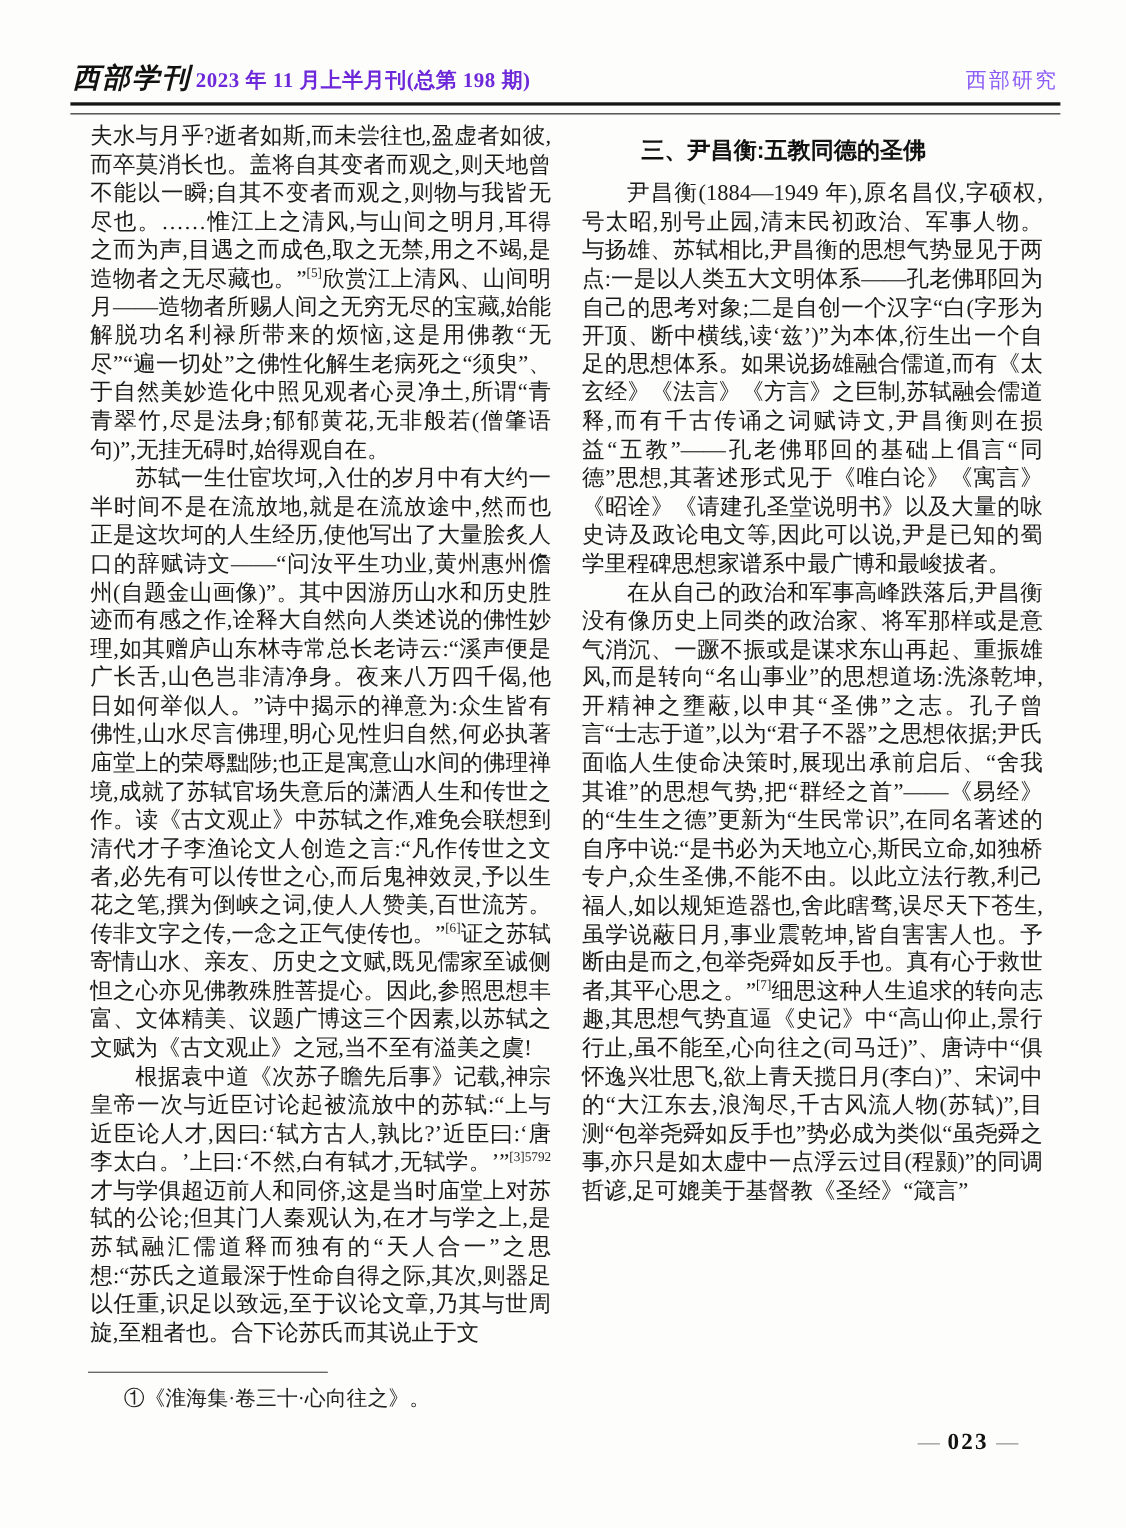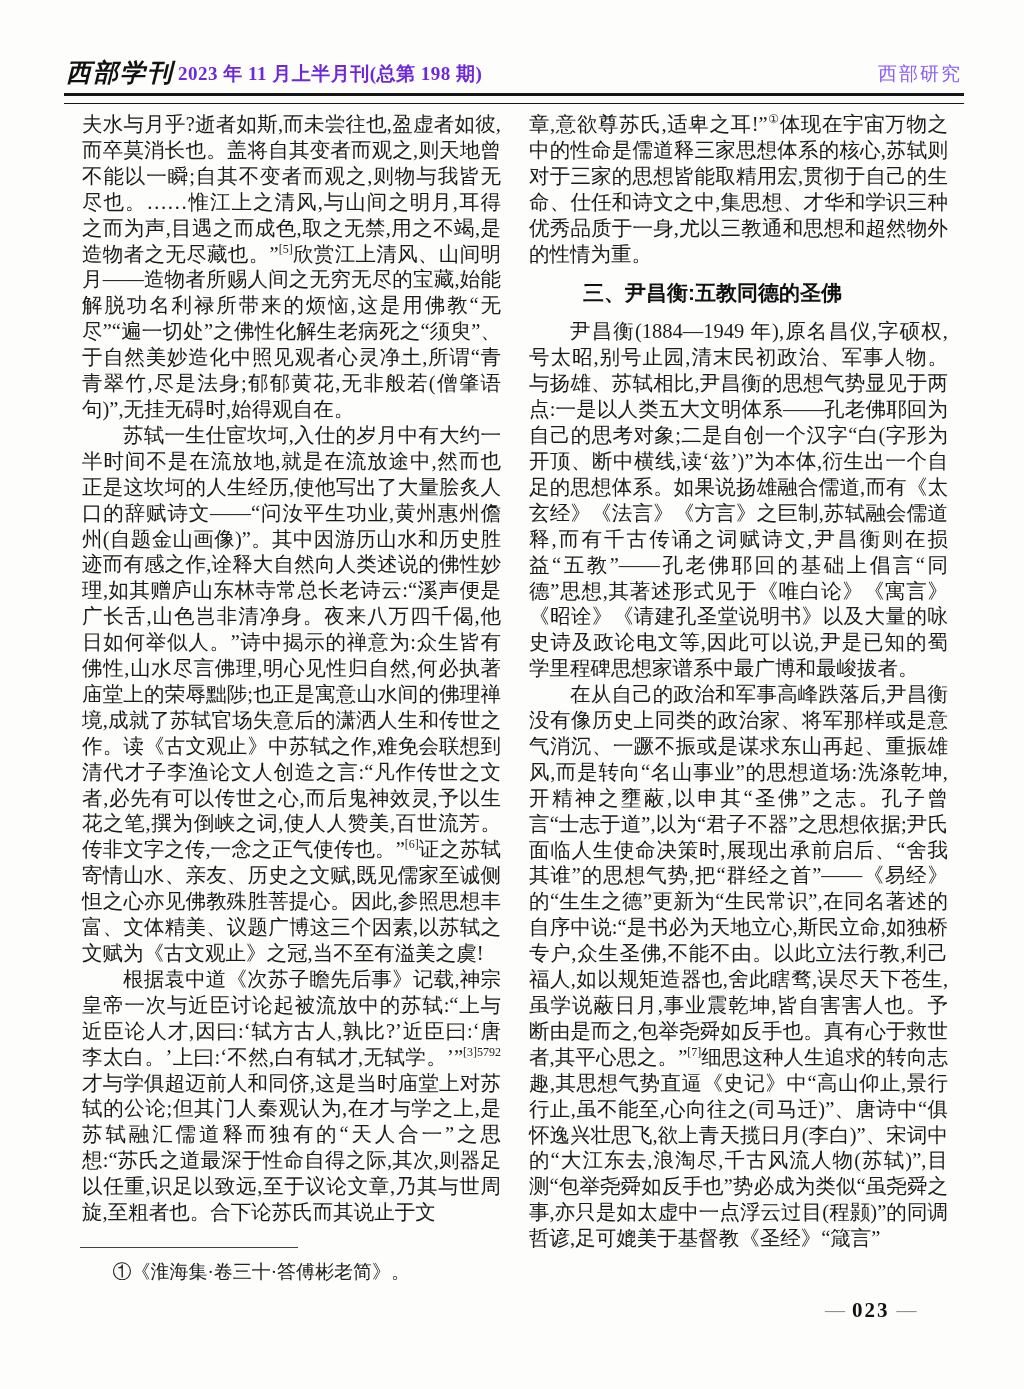--- a/index.html
+++ b/index.html
@@ -8,21 +8,21 @@
     background:#fdfdfc; color:#1c1c1c; overflow:hidden;
     font-family:"Liberation Serif","DejaVu Serif",serif;
   }
   
   .header {
     position:absolute; top:60px; left:66px; right:62px;
     display:flex; justify-content:space-between; align-items:flex-end;
   }
   .header-left { display:flex; align-items:flex-end; }
   .logo {
-    font-family:Liberation Serif, serif;
+    font-family:Liberation Mono, monospace;
     font-style:italic; font-weight:bold; font-size:25px; line-height:26px;
     letter-spacing:2px; margin-right:4px; color:#111;
   }
   .issue { font-size:19px; font-weight:bold; line-height:24px; letter-spacing:0.5px; color:#6d28d9; }
   .section-name { font-size:19px; line-height:24px; letter-spacing:2px; color:#8b5cf6; }
   .rules {
     position:absolute; top:93px; left:64px; right:60px; height:7px;
     border-top:3px solid #161616; border-bottom:1px solid #161616;
   }
   
@@ -48,21 +48,21 @@
     position:absolute; top:1247px; left:80px; width:218px;
     border-top:1.5px solid #444;
   }
   .footnote {
     position:absolute; top:1260px; left:82px; width:440px;
     font-size:19px; line-height:24px; text-indent:1.6em; color:#222;
   }
   
   .page-number {
     position:absolute; top:1298px; left:818px; width:124px;
-    white-space:nowrap;
+    text-align:center; white-space:nowrap;
   }
   .pn-dash { color:#8a8a8a; font-size:20px; letter-spacing:0; padding:0 7px; }
   .pn-num  { color:#111; font-weight:bold; font-size:21px; letter-spacing:2px; }
 </style>
 </head>
 <body>
 
 <div class="page">
 
   <div class="header">
@@ -75,27 +75,26 @@
 
   <div class="rules"></div>
 
   <div class="columns">
     <div class="col" id="col-left">
         <p class="para">夫水与月乎?逝者如斯,而未尝往也,盈虚者如彼,而卒莫消长也。盖将自其变者而观之,则天地曾不能以一瞬;自其不变者而观之,则物与我皆无尽也。……惟江上之清风,与山间之明月,耳得之而为声,目遇之而成色,取之无禁,用之不竭,是造物者之无尽藏也。”<sup class="ref">[5]</sup>欣赏江上清风、山间明月——造物者所赐人间之无穷无尽的宝藏,始能解脱功名利禄所带来的烦恼,这是用佛教“无尽”“遍一切处”之佛性化解生老病死之“须臾”、于自然美妙造化中照见观者心灵净土,所谓“青青翠竹,尽是法身;郁郁黄花,无非般若(僧肇语句)”,无挂无碍时,始得观自在。</p>
         <p class="para indent">苏轼一生仕宦坎坷,入仕的岁月中有大约一半时间不是在流放地,就是在流放途中,然而也正是这坎坷的人生经历,使他写出了大量脍炙人口的辞赋诗文——“问汝平生功业,黄州惠州儋州(自题金山画像)”。其中因游历山水和历史胜迹而有感之作,诠释大自然向人类述说的佛性妙理,如其赠庐山东林寺常总长老诗云:“溪声便是广长舌,山色岂非清净身。夜来八万四千偈,他日如何举似人。”诗中揭示的禅意为:众生皆有佛性,山水尽言佛理,明心见性归自然,何必执著庙堂上的荣辱黜陟;也正是寓意山水间的佛理禅境,成就了苏轼官场失意后的潇洒人生和传世之作。读《古文观止》中苏轼之作,难免会联想到清代才子李渔论文人创造之言:“凡作传世之文者,必先有可以传世之心,而后鬼神效灵,予以生花之笔,撰为倒峡之词,使人人赞美,百世流芳。传非文字之传,一念之正气使传也。”<sup class="ref">[6]</sup>证之苏轼寄情山水、亲友、历史之文赋,既见儒家至诚侧怛之心亦见佛教殊胜菩提心。因此,参照思想丰富、文体精美、议题广博这三个因素,以苏轼之文赋为《古文观止》之冠,当不至有溢美之虞!</p>
         <p class="para indent">根据袁中道《次苏子瞻先后事》记载,神宗皇帝一次与近臣讨论起被流放中的苏轼:“上与近臣论人才,因曰:‘轼方古人,孰比?’近臣曰:‘唐李太白。’上曰:‘不然,白有轼才,无轼学。’”<sup class="ref">[3]5792</sup> 才与学俱超迈前人和同侪,这是当时庙堂上对苏轼的公论;但其门人秦观认为,在才与学之上,是苏轼融汇儒道释而独有的“天人合一”之思想:“苏氏之道最深于性命自得之际,其次,则器足以任重,识足以致远,至于议论文章,乃其与世周旋,至粗者也。合下论苏氏而其说止于文</p>
       </div>
     <div class="col" id="col-right">
-        <p class="para">章,意欲尊苏氏,适卑之耳!”<sup class="ref">①</sup>体现在宇宙万物之中的性命是儒道释三家思想体系的核心,苏轼则对于三家的思想皆能取精用宏,贯彻于自己的生命、仕任和诗文之中,集思想、才华和学识三种优秀品质于一身,尤以三教通和思想和超然物外的性情为重。</p>
         <h3 class="sec-heading">三、尹昌衡:五教同德的圣佛</h3>
         <p class="para indent">尹昌衡(1884—1949 年),原名昌仪,字硕权,号太昭,别号止园,清末民初政治、军事人物。与扬雄、苏轼相比,尹昌衡的思想气势显见于两点:一是以人类五大文明体系——孔老佛耶回为自己的思考对象;二是自创一个汉字“白(字形为开顶、断中横线,读‘兹’)”为本体,衍生出一个自足的思想体系。如果说扬雄融合儒道,而有《太玄经》《法言》《方言》之巨制,苏轼融会儒道释,而有千古传诵之词赋诗文,尹昌衡则在损益“五教”——孔老佛耶回的基础上倡言“同德”思想,其著述形式见于《唯白论》《寓言》《昭诠》《请建孔圣堂说明书》以及大量的咏史诗及政论电文等,因此可以说,尹是已知的蜀学里程碑思想家谱系中最广博和最峻拔者。</p>
         <p class="para indent">在从自己的政治和军事高峰跌落后,尹昌衡没有像历史上同类的政治家、将军那样或是意气消沉、一蹶不振或是谋求东山再起、重振雄风,而是转向“名山事业”的思想道场:洗涤乾坤,开精神之壅蔽,以申其“圣佛”之志。孔子曾言“士志于道”,以为“君子不器”之思想依据;尹氏面临人生使命决策时,展现出承前启后、“舍我其谁”的思想气势,把“群经之首”——《易经》的“生生之德”更新为“生民常识”,在同名著述的自序中说:“是书必为天地立心,斯民立命,如独桥专户,众生圣佛,不能不由。以此立法行教,利己福人,如以规矩造器也,舍此瞎骛,误尽天下苍生,虽学说蔽日月,事业震乾坤,皆自害害人也。予断由是而之,包举尧舜如反手也。真有心于救世者,其平心思之。”<sup class="ref">[7]</sup>细思这种人生追求的转向志趣,其思想气势直逼《史记》中“高山仰止,景行行止,虽不能至,心向往之(司马迁)”、唐诗中“俱怀逸兴壮思飞,欲上青天揽日月(李白)”、宋词中的“大江东去,浪淘尽,千古风流人物(苏轼)”,目测“包举尧舜如反手也”势必成为类似“虽尧舜之事,亦只是如太虚中一点浮云过目(程颢)”的同调哲谚,足可媲美于基督教《圣经》“箴言”</p>
       </div>
   </div>
 
   <div class="footnote-rule"></div>
-  <div class="footnote">①《淮海集·卷三十·答傅彬老简》。</div>
+  <div class="footnote">①《淮海集·卷三十·心向往之》。</div>
 
   <div class="page-number">
     <span class="pn-dash">—</span><span class="pn-num">023</span><span class="pn-dash">—</span>
   </div>
 
 </div>
 
 </body></html>

